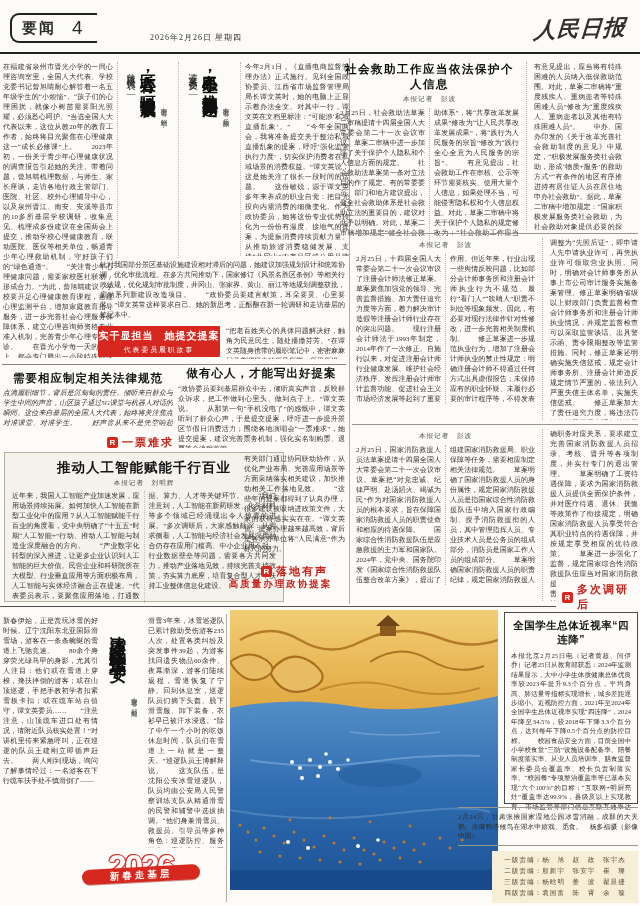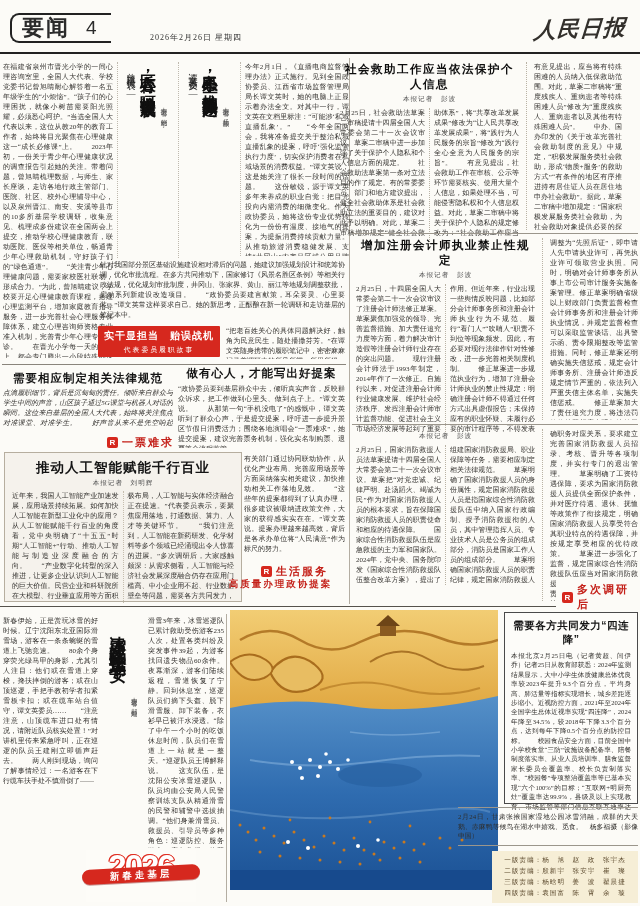--- a/index.html
+++ b/index.html
@@ -2,21 +2,21 @@
 <html><head>
 <meta charset="utf-8">
 <style>
   html,body{margin:0;padding:0;}
   body{width:640px;height:906px;position:relative;background:#fcfbf7;overflow:hidden;
        font-family:"Liberation Serif",serif;color:#2b2b2b;}
   .abs{position:absolute;}
   
   .hdr-bracket{display:inline-flex;align-items:center;border:2px solid #222;border-right:none;
        border-radius:9px 0 0 9px;padding:1px 14px 1px 10px;height:30px;box-sizing:border-box;}
-  .sec-name{font-family:Liberation Serif, serif;font-weight:700;font-size:22px;letter-spacing:2px;}
+  .sec-name{font-family:Liberation Serif, serif;font-weight:700;font-size:15px;letter-spacing:2px;}
   .page-no{font-family:"Liberation Sans",sans-serif;font-size:19px;margin-left:16px;}
   .hdr-date{font-size:8px;color:#333;letter-spacing:1px;}
   .masthead{font-family:"DejaVu Serif",serif;font-style:italic;font-weight:700;font-size:22px;
        transform:rotate(-2deg) skewX(-6deg);color:#33302c;letter-spacing:1px;}
   .rule{background:#222;}
   
   .body-t{font-size:7px;line-height:10px;text-align:justify;color:#33312e;overflow:hidden;}
   .body-t.sm{font-size:6.6px;line-height:9.4px;}
   .italic-t{font-style:italic;}
   .h-bold{font-family:"Liberation Sans",sans-serif;font-weight:700;color:#141414;}
@@ -96,49 +96,49 @@
   <span class="vtxt vkicker">谭文英委员——</span>
   <span class="vtxt vhead">心系民生，推动解决具体问题</span>
   <span class="vtxt vreporter">本报记者　杨颜菲</span>
 </div>
 
 <div class="abs body-t dotl" style="left:240px;top:62px;width:104px;height:194px;padding-left:4px;">今年2月1日，《直播电商监督管理办法》正式施行。见到全国政协委员、江西省市场监督管理局局长谭文英时，她的电脑上正显示着办法全文。对其中一行，谭文英在文档里标注：“可能涉‘私域直播乱象’。”　　“今年全国两会，我将准备提交关于整治私域直播乱象的提案，呼吁‘强化监管执行力度’，切实保护消费者在私域场景的消费权益。”谭文英说，这是她关注了很长一段时间的话题。　　这份敏锐，源于谭文英多年来养成的职业自觉：把目光投向内需消费的细微变化。作为政协委员，她将这份专业优势转化为一份份有温度、接地气的提案，为提振消费持续贡献力量。　　从推动旅游消费稳健发展、支持“井冈山”农产品区域公用品牌建设，到优化高速免费通行政策、加快老旧小区改造升级，谭文英的提案涉及生活缴费、出行、餐饮住宿等方方面面，多个提案和建议获有关部门采纳并转化为政策举措。</div>
 
 <div class="abs body-t" style="left:100px;top:260px;width:245px;height:62px;">针对我国部分景区基础设施建设相对滞后的问题，她建议加强规划设计和统筹协调，优化审批流程。在多方共同推动下，国家修订《风景名胜区条例》等相关行政法规，优化规划审批制度，井冈山、张家界、黄山、丽江等地规划调整获批，启动系列新建设改造项目。　　“政协委员要建言献策，耳朵要灵、心里要装。”谭文英常这样要求自己。她的新思考，正酝酿在新一轮调研和走访基层的笔记本中。</div>
 
 <div class="abs banner" style="left:98px;top:326px;width:122px;height:31px;">
-  <div class="t1">实干显担当　贻误战机</div>
+  <div class="t1">实干显担当　她提交提案</div>
   <div class="t2">代表委员履职故事</div>
 </div>
 <div class="abs body-t" style="left:226px;top:326px;width:119px;height:33px;">“把老百姓关心的具体问题解决好，触角为民意民生，随处播撒芬芳。”在谭文英随身携带的履职笔记中，密密麻麻记录着调研中的所见所闻、所思所得。</div>
 
 <div class="abs" style="left:2px;top:364px;width:344px;height:1px;background:#8a857c;"></div>
 
 <div class="abs h-bold center" style="left:2px;top:371px;width:172px;font-size:11.5px;letter-spacing:1px;">需要相应制定相关法律规范</div>
 <div class="abs body-t italic-t" style="left:3px;top:388px;width:170px;height:40px;">点滴履职细节，背后是沉甸甸的责任。倾听来自群众与学生中间的声音，山区孩子通过5G课堂与机器人对话的瞬间。这位来自基层的全国人大代表，始终将关注焦点对准课堂、对准学生。　　好声音从来不是凭空响起的，而是在履职实践中慢慢形成的。不积跬步，无以至千里。好提案、好建议都孕育于扎实的调查研究，正是全过程人民民主在日常中的生动注脚。</div>
 <div class="abs" style="left:2px;top:431px;width:172px;text-align:right;">
   <span class="tagrow" style="display:inline-flex;">
     <span class="taglogo">R</span>
     <span class="taglabel">一票难求</span>
   </span>
 </div>
 
-<div class="abs aibox" style="left:4px;top:452px;width:238px;height:150px;">
+<div class="abs aibox" style="left:4px;top:452px;width:280px;height:150px;">
   <div class="h-bold center" style="font-size:13.5px;letter-spacing:1px;">推动人工智能赋能千行百业</div>
   <div class="byline" style="margin:2px 0 3px;">本报记者　刘明辉</div>
   <div class="cols body-t" style="height:112px;">近年来，我国人工智能产业加速发展，应用场景持续拓展。如何加快人工智能在新型工业化中的应用？从人工智能赋能千行百业的角度看，党中央明确了“十五五”时期“人工智能+”行动、推动人工智能与制造业深度融合的方向。　　“产业数字化转型的深入推进，让更多企业认识到人工智能的巨大价值。民营企业和科研院所在大模型、行业垂直应用等方面积极布局，人工智能与实体经济融合正在提速。”代表委员表示，要聚焦应用落地，打通数据、算力、人才等关键环节。　　“我们注意到，人工智能在新药研发、化学材料等多个领域已经涌现出令人惊喜的进展。”多次调研后，大家感触颇深：从需求侧看，人工智能与经济社会发展深度融合仍存在应用门槛高、中小企业用不起、行业数据壁垒等问题，需要各方共同发力，推动产业落地见效，持续完善支持政策，夯实算力底座，培育复合型人才，扶持工业整体信息化建设。</div>
 </div>
 
 <div class="abs h-bold center" style="left:178px;top:366px;width:167px;font-size:11.5px;letter-spacing:1px;">做有心人，才能写出好提案</div>
 <div class="abs body-t" style="left:178px;top:384px;width:167px;height:64px;">“政协委员要到基层群众中去，倾听真实声音，反映群众诉求，把工作做到心里头、做到点子上。”谭文英说。　　从那第一句“手机没电了”的感慨中，谭文英听到了群众心声，于是提交提案，呼吁进一步提升景区节假日消费活力；围绕各地演唱会“一票难求”，她提交提案，建议完善票务机制，强化实名制购票、退票等全流程监管……</div>
 <div class="abs body-t" style="left:244px;top:454px;width:101px;height:100px;">有关部门通过协同联动协作，从优化产业布局、完善应用场景等方面采纳落实相关建议，加快推动相关工作落地见效。　　“这些年的提案都得到了认真办理，很多建议被吸纳进政策文件，大家的获得感实实在在。”谭文英说。提案办理越来越高效，背后是各承办单位将“人民满意”作为标尺的努力。</div>
 <div class="abs" style="left:244px;top:560px;width:101px;text-align:center;">
   <span class="tagrow" style="display:inline-flex;">
     <span class="taglogo">R</span>
-    <span class="taglabel">生活服务</span>
+    <span class="taglabel">落地有声</span>
   </span>
 </div>
 <div class="abs tagsub" style="left:216px;top:578px;width:129px;text-align:center;">高质量办理政协提案</div>
 
 <div class="abs" style="left:0;top:606px;width:640px;height:1px;background:#55524c;"></div>
 
 <div class="abs body-t" style="left:3px;top:616px;width:95px;height:286px;">新春伊始，正是赏玩冰雪的好时候。辽宁沈阳东北亚国际滑雪场，游客在一条条蜿蜒的雪道上飞驰竞速。　　80余个身穿荧光绿马甲的身影，尤其引人注目：他们或在雪道上穿梭，搀扶摔倒的游客；或在山顶巡逻，手把手教初学者扣紧雪板卡扣；或在缆车站台值守，谭文英委员……　　“注意注意，山顶缆车进口处有情况，请附近队员核实处置！”对讲机里传来紧急呼叫，正在巡逻的队员王建刚立即循声赶去。　　两人刚到现场，询问了解事情经过：一名游客在下行缆车扶手处不慎滑倒了——</div>
 <div class="abs vwrap" style="left:100px;top:622px;width:44px;height:230px;">
   <span class="vtxt vhead" style="font-size:17px;letter-spacing:3px;">冰雪巡逻队守护雪场平安</span>
   <span class="vtxt vreporter" style="margin-top:70px;">本报记者　郝迎灿</span>
@@ -243,21 +243,20 @@
     <div class="rhead">社会救助工作应当依法保护个人信息</div>
     <div class="byline" style="margin:3px 0 4px;">本报记者　彭波</div>
     <div class="cols body-t" style="height:136px;">2月25日，社会救助法草案二审稿提请十四届全国人大常委会第二十一次会议审议。草案二审稿中进一步加强了关于保护个人隐私和个人信息方面的规定。　　社会救助法草案第一条对立法目的作了规定。有的常委委员、部门和地方建议提出，健全社会救助体系是社会救助立法的重要目的，建议对此予以明确。对此，草案二审稿增加规定“健全社会救助体系”，将“共享改革发展成果”修改为“让人民共享改革发展成果”，将“践行为人民服务的宗旨”修改为“践行全心全意为人民服务的宗旨”。　　有意见提出，社会救助工作在审核、公示等环节需要核实、使用大量个人信息，如果处理不当，可能侵害隐私权和个人信息权益。对此，草案二审稿中将关于保护个人隐私的规定修改为：“社会救助工作应当依法保护个人隐私和个人信息。有关单位和人员处理个人信息应当遵循合法、正当、必要、诚信原则，采取有效措施保障个人信息安全，对社会救助工作中知悉的个人信息等，应当依法予以保密。”同时，草案二审稿按照“必要”原则，将申请社会救助时需要报告的信息限定为“与申请社会救助相关的情况”，并增加规定查核个人隐私或者个人信息应当依法进行。　　草案规定，对最低生活保障边缘家庭中的重度残疾人、重病患者等特殊困难人员，可以纳入最低生活保障范围。</div>
   </div>
   <div class="rcol3 body-t" style="width:96px;height:168px;">有意见提出，应当将有特殊困难的人员纳入低保救助范围。对此，草案二审稿将“重度残疾人、重病患者等特殊困难人员”修改为“重度残疾人、重病患者以及其他有特殊困难人员”。　　中办、国办印发的《关于改革完善社会救助制度的意见》中规定，“积极发展服务类社会救助，形成‘物质+服务’的救助方式”“有条件的地区有序推进持有居住证人员在居住地申办社会救助”。据此，草案二审稿中增加规定：“国家积极发展服务类社会救助，为社会救助对象提供必要的探访服务、生活服务、关爱服务等”“有条件的地方可以推进居住地持有居住证人员在居住地申请”。　　此外，草案二审稿还对骗取救助的适用条件及其与社会救助的衔接作了规定，明确“对因突发意外事故或者重大疾病等陷入困境的当事人，符合社会救助条件的，纳入社会救助对象范围。”</div>
 </div>
 <div class="abs" style="left:352px;top:233px;width:286px;height:1px;background:#9b968c;"></div>
 
 <div class="abs rart" style="left:356px;top:238px;width:282px;height:182px;">
   <div class="rleft" style="width:186px;">
-    <div class="rhead">增加注册会计师执业禁止性规定</div>
     <div class="byline" style="margin:3px 0 4px;">本报记者　彭波</div>
     <div class="cols body-t" style="height:150px;">2月25日，十四届全国人大常委会第二十一次会议审议了注册会计师法修正草案。草案聚焦加强党的领导、完善监督措施、加大责任追究力度等方面，着力解决审计造假等注册会计师行业存在的突出问题。　　现行注册会计师法于1993年制定，2014年作了一次修正。自施行以来，对促进注册会计师行业健康发展、维护社会经济秩序、发挥注册会计师审计监督功能、促进社会主义市场经济发展等起到了重要作用。但近年来，行业出现一些舆情反映问题，比如部分会计师事务所和注册会计师执业行为不规范、履行“看门人”“吹哨人”职责不到位等现象频发。因此，有必要对现行法律作针对性修改，进一步完善相关制度机制。　　修正草案进一步规范执业行为，增加了注册会计师执业的禁止性规定：明确注册会计师不得通过任何方式出具虚假报告；未保持应有的职业怀疑、未履行必要的审计程序等，不得发表不恰当的审计意见或者出具报告；不得冒用他人名义执业，不得采用强迫、欺诈、贿赂、恶性低价竞争等不正当方式招揽业务。同时，进一步明确有限责任会计师事务所不得从事的业务以及法律、行政法规、国务院财政部门规定其不得从事的其他特定业务。　　修正草案增加一章“监督管理”，完善监管措施。修正草案将会计师事务所设立审批由“先证后照”</div>
   </div>
   <div class="rcol3 body-t" style="width:96px;height:182px;">调整为“先照后证”，即申请人先申请执业许可，再凭执业许可领取营业执照。同时，明确对会计师事务所从事上市公司审计服务实施备案管理。修正草案明确省级以上财政部门负责监督检查会计师事务所和注册会计师执业情况，并规定监督检查可以采取监管谈话、出具警示函、责令限期整改等监管措施。同时，修正草案还明确实施失信惩戒，规定会计师事务所、注册会计师违反规定情节严重的，依法列入严重失信主体名单，实施失信惩戒。　　修正草案加大了责任追究力度，将违法罚款的处罚额度由现行法的最高违法所得5倍提高至10倍；情节严重的，暂停业务直至吊销执业许可；明确因出具虚假报告被追究刑事责任的注册会计师终身禁业。修正草案还增加委托人指使会计师事务所出具虚假报告等违法行为的法律责任。</div>
 </div>
 <div class="abs" style="left:352px;top:424px;width:286px;height:1px;background:#9b968c;"></div>
 
 <div class="abs rart" style="left:356px;top:429px;width:282px;height:172px;">
   <div class="rleft" style="width:186px;">
     <div class="byline" style="margin:3px 0 4px;">本报记者　彭波</div>
@@ -266,21 +265,21 @@
   <div class="rcol3 body-t" style="width:96px;height:172px;">确职务对应关系，要求建立完善国家消防救援人员招录、考核、晋升等各项制度，并实行专门的退出管理。　　草案明确了工资待遇保障，要求为国家消防救援人员提供全面保护条件，并对医疗待遇、退休、抚恤等政策作了衔接规定，明确国家消防救援人员享受符合其职业特点的待遇保障，并按规定享受相应的优待政策。　　草案进一步强化了监督，规定国家综合性消防救援队伍应当对国家消防救援人员的思想政治、履行职责等情况进行监督，对有关检举、控告进行处理，国家消防救援人员应当自觉接受监督。草案规定国家消防救援人员因在灭火救援现场拒绝履行职责等被开除的，不得录（聘）用为公务员或者事业单位工作人员。</div>
 </div>
 <div class="abs" style="left:556px;top:580px;background:#fcfbf7;padding:2px 0 2px 6px;">
   <span class="tagrow" style="display:inline-flex;">
     <span class="taglogo">R</span>
     <span class="taglabel">多次调研后</span>
   </span>
 </div>
 
 <div class="abs newsbox" style="left:504px;top:612px;width:134px;height:192px;">
-  <div class="h-bold center" style="font-size:10.5px;letter-spacing:0.5px;">需要各方共同发力“四连降”</div>
+  <div class="h-bold center" style="font-size:10.5px;letter-spacing:0.5px;">全国学生总体近视率“四连降”</div>
   <div class="body-t sm" style="height:160px;margin-top:4px;">本报北京2月25日电（记者黄超、闫伊乔）记者25日从教育部获悉：2024年监测结果显示，大中小学生体质健康总体优良率较2023年提升9.3个百分点，平均身高、肺活量等指标实现增长，城乡差距逐步缩小。近视防控方面，2021年至2024年全国学生总体近视率实现“四连降”，2024年降至34.5%，较2018年下降3.3个百分点，达到每年下降0.5个百分点的防控目标。　　校园食品安全方面，目前全国中小学校食堂“三防”设施设备配备率、陪餐制度落实率、从业人员培训率、膳食监督家长委员会覆盖率、校长负责制落实率、“校园餐”专项整治覆盖率等已基本实现“六个100%”的目标；“互联网+明厨亮灶”覆盖率达99.9%，县级及以上实现教育、市场监管等部门信息互联互通率达99.3%。　　教育部将深入实施学生体质强健计划，着力提升学生体质健康水平，持续深化教育评价改革，坚决纠正唯分数、唯升学倾向，遵循教育规律和学生成长规律，促进学生全面发展，把促成长作为衡量工作成效的标准。</div>
 </div>
 
 <div class="abs" style="left:458px;top:807px;width:180px;height:1px;background:#9b968c;"></div>
 <div class="abs caption-t" style="left:458px;top:812px;width:180px;height:30px;">2月24日，甘肃张掖国家湿地公园冰雪消融，成群的大天鹅、赤麻鸭等候鸟在湖水中嬉戏、觅食。　杨多福摄（影像中国）</div>
 <div class="abs" style="left:458px;top:845px;width:180px;height:1px;background:#9b968c;"></div>
 
 <div class="abs credits" style="left:492px;top:851px;width:146px;height:52px;">
   <div>一版责编：杨　旭　赵　政　张宇杰</div>
   <div>二版责编：殷新宇　张安宇　崔　璨</div>

